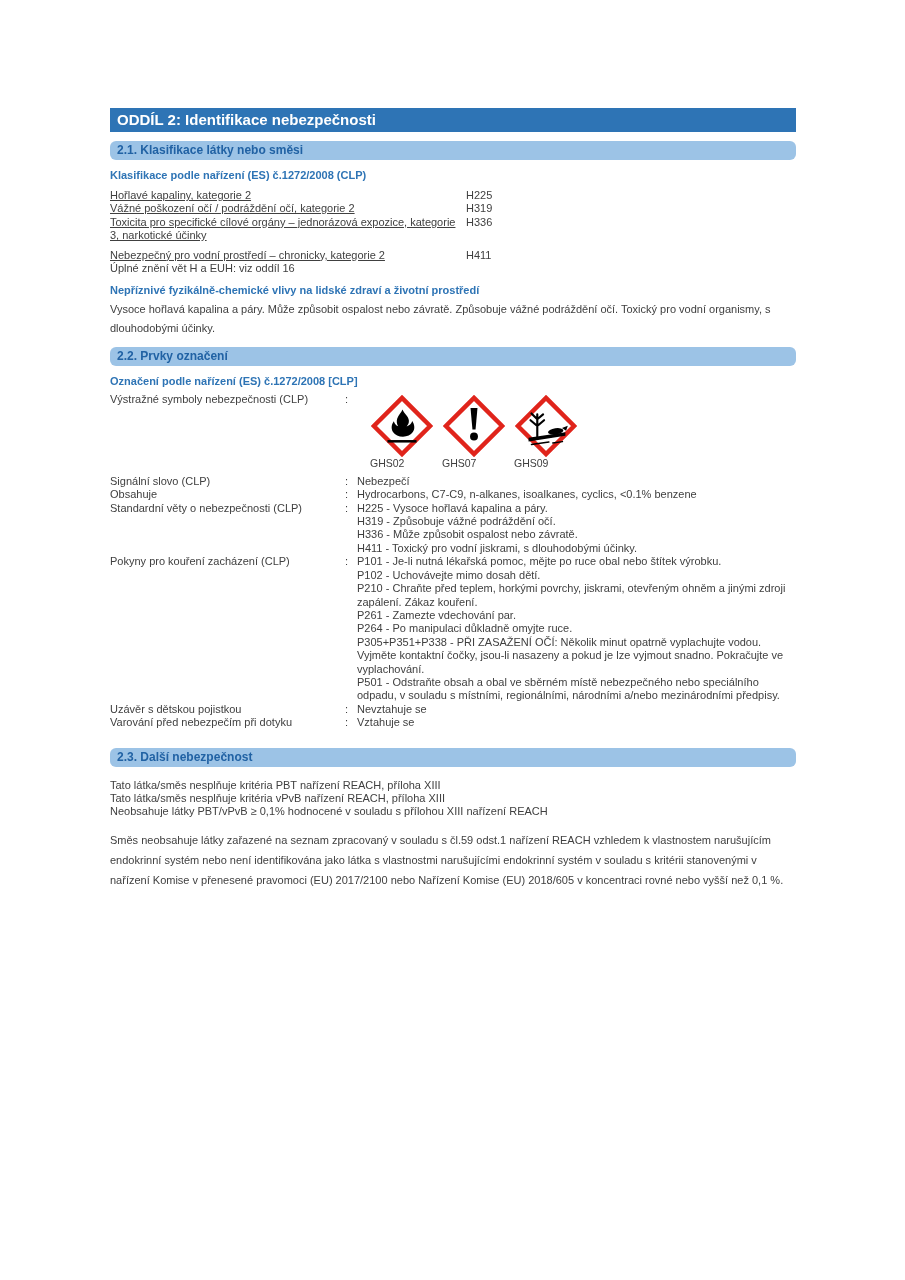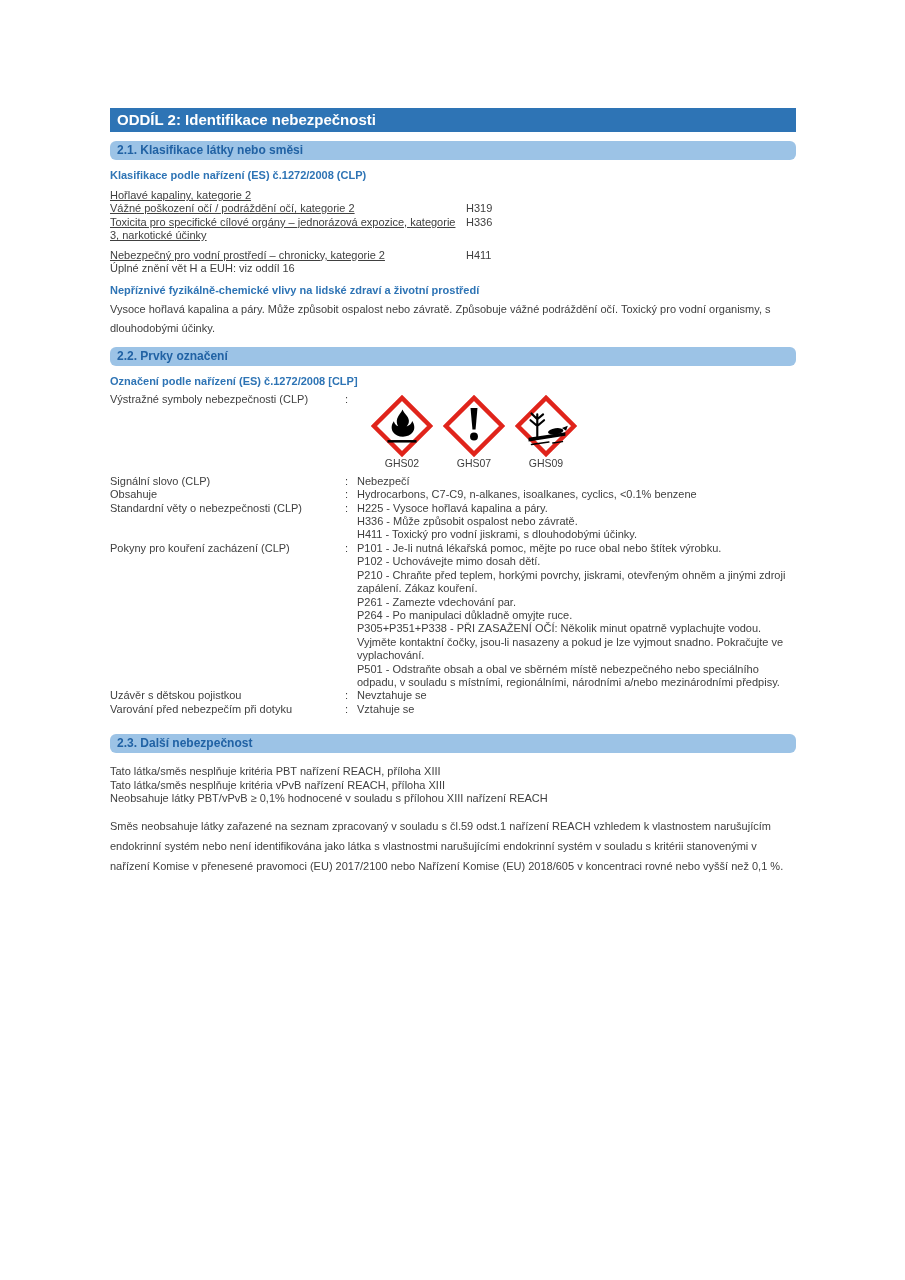--- a/index.html
+++ b/index.html
@@ -44,21 +44,21 @@
   .para-wide{margin-top:3px;line-height:19px;}
 
   .lv-rows{margin-top:5px;}
   .lv-row{display:flex;align-items:flex-start;line-height:13.4px;}
   .lv-row .lv-label{width:235px;flex:none;}
   .lv-row .lv-colon{width:12px;flex:none;}
   .lv-row .lv-val{flex:1;}
   .val-line{line-height:13.4px;}
 
   .picto-strip{display:flex;gap:8px;padding-left:13px;padding-top:2px;padding-bottom:4px;}
-  .picto-cell{width:64px;text-align:center;}
+  .picto-cell{width:64px;}
   .picto-cell svg{display:block;margin:0 auto;}
   .picto-code{font-size:10.5px;color:var(--body-text);margin-top:1px;line-height:12px;}
 
   .diamond{fill:#ffffff;stroke:var(--pictogram-red);stroke-width:4.6;stroke-linejoin:miter;}
   .glyph{fill:#000000;}
   .glyph-stroke{fill:none;stroke:#000000;stroke-width:2.2;stroke-linecap:round;}
   .glyph-stroke-thin{fill:none;stroke:#000000;stroke-width:1.5;stroke-linecap:round;}
 
   .s23-lines{margin-top:12px;}
   .s23-line{line-height:13.4px;}
@@ -78,20 +78,21 @@
 
     <div class="bar-sub mt9">
       <span>2.1. Klasifikace látky nebo směsi</span>
     </div>
 
     <div class="h-blue">Klasifikace podle nařízení (ES) č.1272/2008 (CLP)</div>
 
     <div class="class-table">
       <div class="class-row">
         <span class="c-name">Hořlavé kapaliny, kategorie 2</span>
+        <span class="c-code">H225</span>
       </div>
       <div class="class-row">
         <span class="c-name">Vážné poškození očí / podráždění očí, kategorie 2</span>
         <span class="c-code">H319</span>
       </div>
       <div class="class-row">
         <span class="c-name">Toxicita pro specifické cílové orgány – jednorázová expozice, kategorie 3, narkotické účinky</span>
         <span class="c-code">H336</span>
       </div>
       <div class="class-row gap">
@@ -158,20 +159,21 @@
         <span class="lv-label">Obsahuje</span>
         <span class="lv-colon">:</span>
         <span class="lv-val">Hydrocarbons, C7-C9, n-alkanes, isoalkanes, cyclics, &lt;0.1% benzene</span>
       </div>
 
       <div class="lv-row">
         <span class="lv-label">Standardní věty o nebezpečnosti (CLP)</span>
         <span class="lv-colon">:</span>
         <span class="lv-val">
           <span class="val-line" style="display:block">H225 - Vysoce hořlavá kapalina a páry.</span>
+          <span class="val-line" style="display:block">H319 - Způsobuje vážné podráždění očí.</span>
           <span class="val-line" style="display:block">H336 - Může způsobit ospalost nebo závratě.</span>
           <span class="val-line" style="display:block">H411 - Toxický pro vodní jiskrami, s dlouhodobými účinky.</span>
         </span>
       </div>
 
       <div class="lv-row">
         <span class="lv-label">Pokyny pro kouření zacházení (CLP)</span>
         <span class="lv-colon">:</span>
         <span class="lv-val">
           <span class="val-line" style="display:block">P101 - Je-li nutná lékařská pomoc, mějte po ruce obal nebo štítek výrobku.</span>

